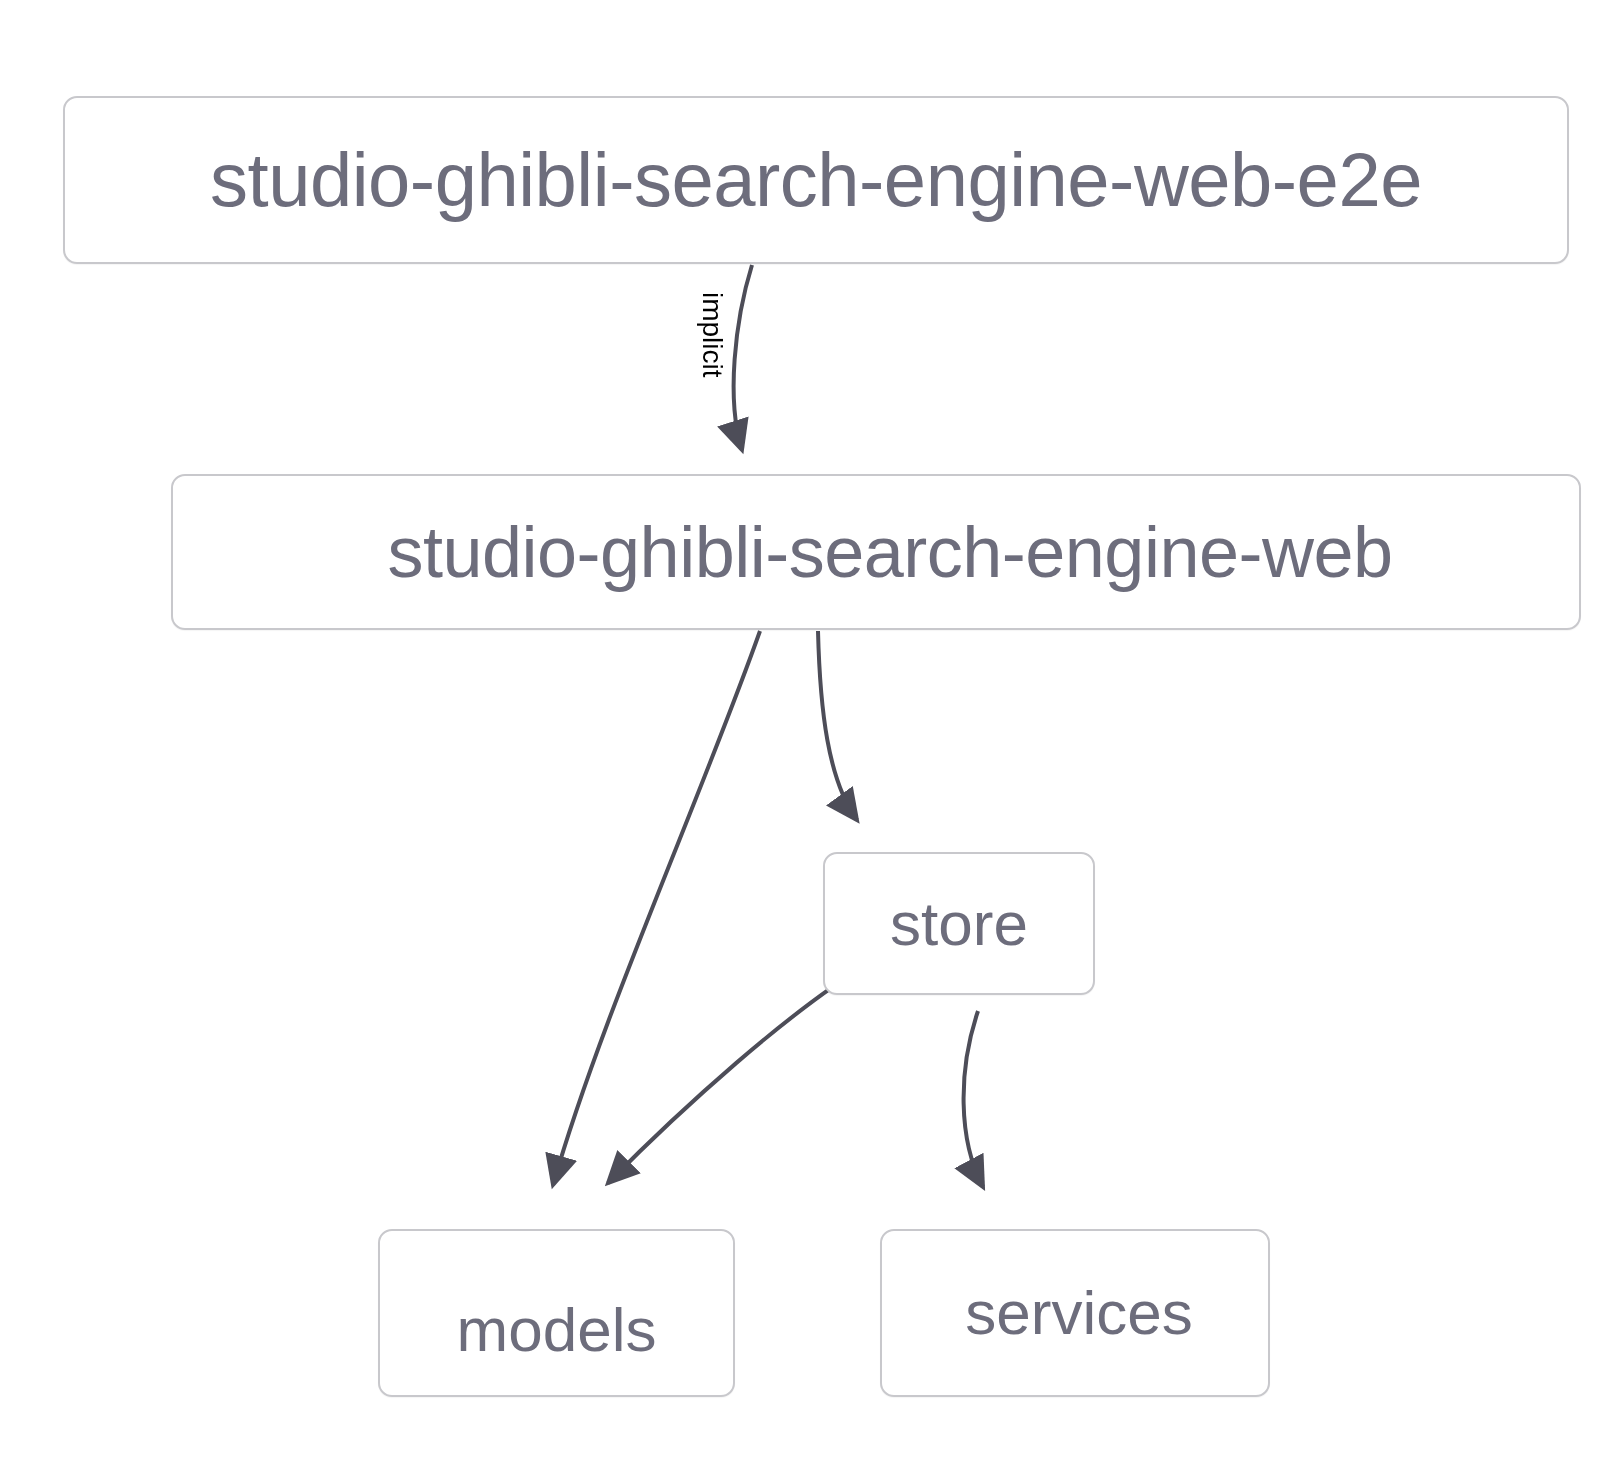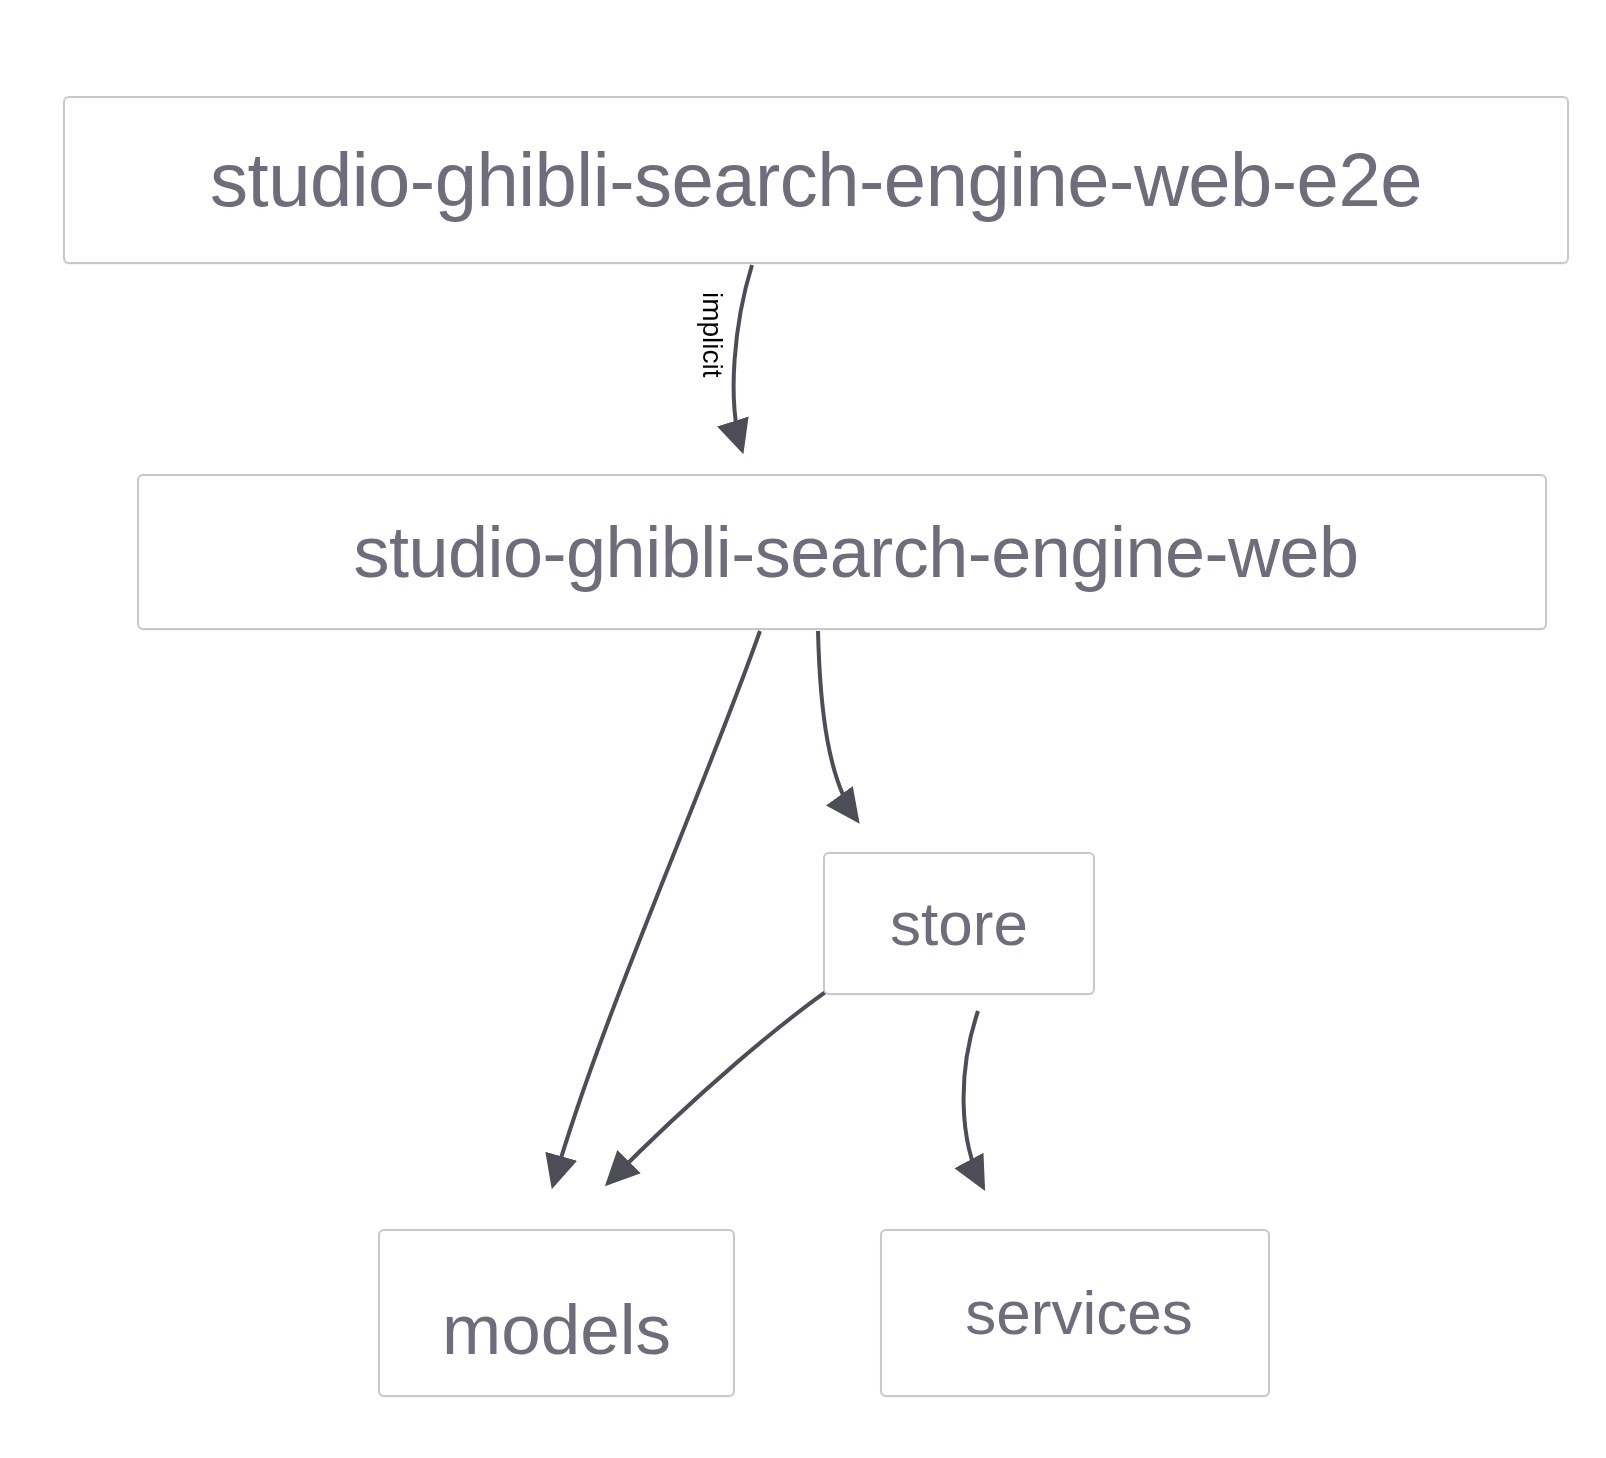--- a/index.html
+++ b/index.html
@@ -24,45 +24,45 @@
     top: 0;
     width: 1606px;
     height: 1458px;
     pointer-events: none;
   }
   .node {
     position: absolute;
     box-sizing: border-box;
     background: #ffffff;
     border: 2px solid #c8c8cc;
-    border-radius: 6px;
+    border-radius: 14px;
     display: flex;
     align-items: center;
     justify-content: center;
     box-shadow: 0 1px 1px rgba(0,0,0,0.045);
   }
   .node-label {
     color: #6d6d7c;
     font-family: "Liberation Sans", sans-serif;
     font-weight: 400;
     white-space: nowrap;
     line-height: 1;
   }
   
   #node-root      { left: 63px;  top: 96px;   width: 1506px; height: 168px; }
   #node-root .node-label      { font-size: 76px; letter-spacing: -0.5px; }
 
-  #node-web       { left: 137px; top: 474px;  width: 1410px; height: 156px; padding-left: 28px; }
+  #node-web       { left: 171px; top: 474px;  width: 1410px; height: 156px; padding-left: 28px; }
   #node-web .node-label       { font-size: 72px; letter-spacing: -0.5px; }
 
   #node-store     { left: 823px; top: 852px;  width: 272px;  height: 143px; }
   #node-store .node-label     { font-size: 62px; }
 
   #node-models    { left: 378px; top: 1229px; width: 357px;  height: 168px; }
-  #node-models .node-label    { font-size: 71px; margin-top: 33px; }
+  #node-models .node-label    { font-size: 62px; margin-top: 33px; }
 
   #node-services  { left: 880px; top: 1229px; width: 390px;  height: 168px; padding-left: 8px; }
   #node-services .node-label  { font-size: 62px; }
 
   .edge-label {
     position: absolute;
     color: #000000;
     font-family: "Liberation Sans", sans-serif;
     font-size: 28px;
     line-height: 1;

